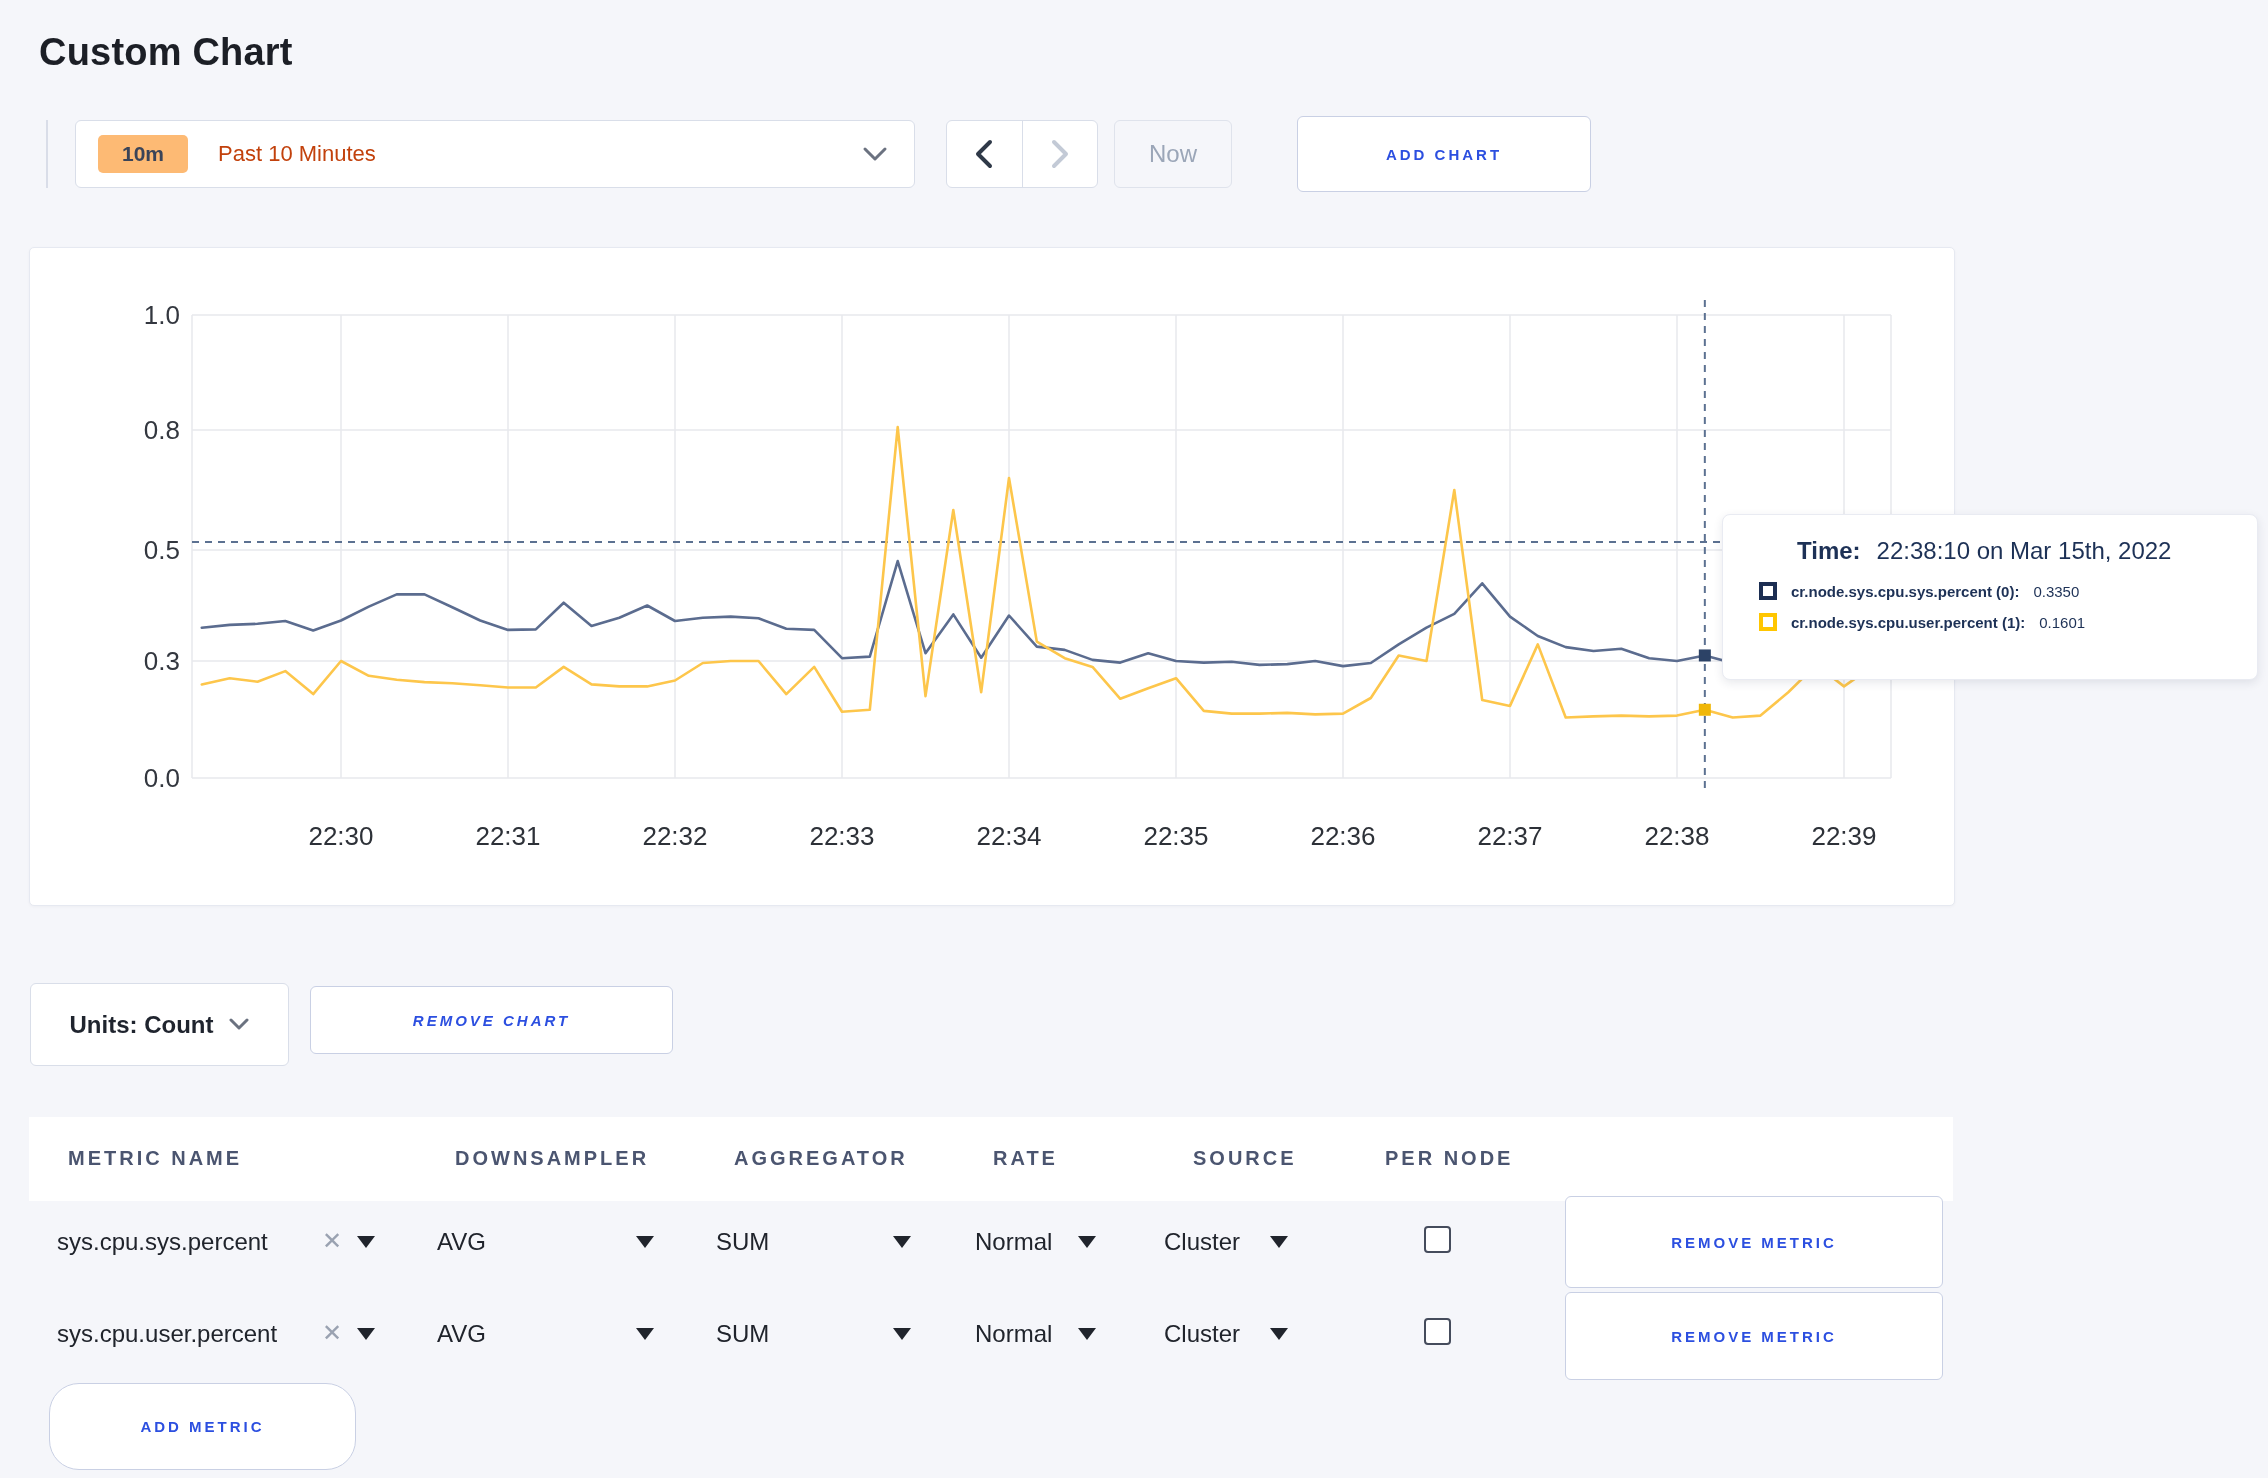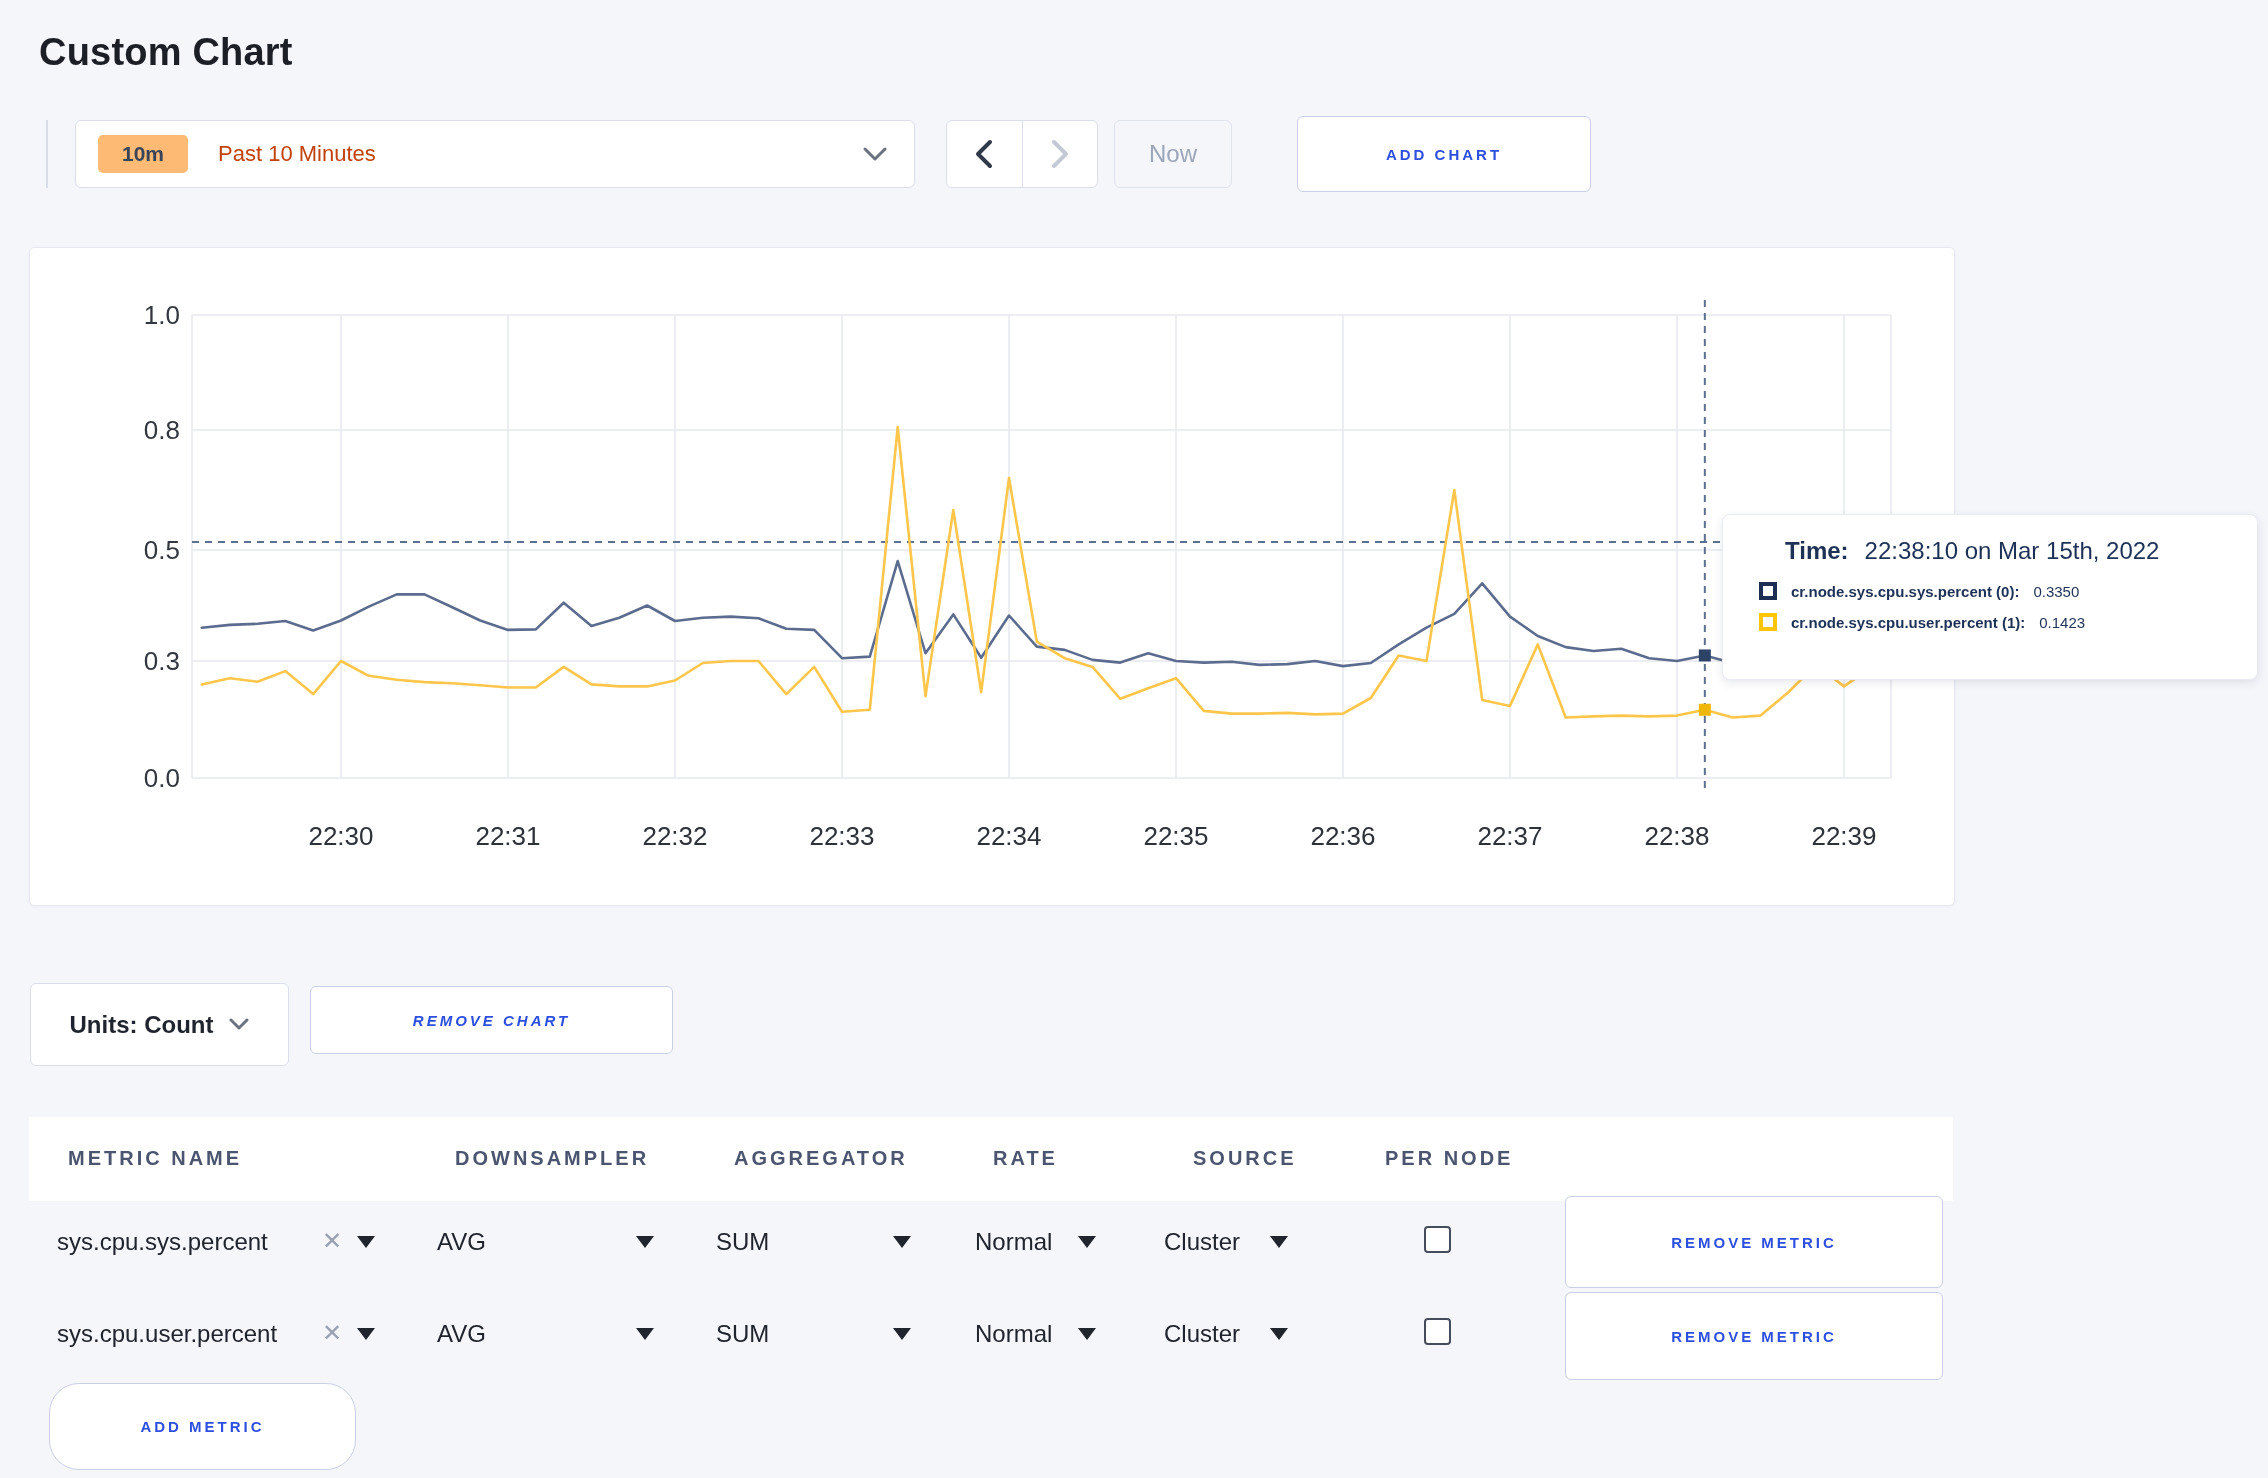--- a/index.html
+++ b/index.html
@@ -48,21 +48,21 @@
     border:1px solid #e6e9f1;border-radius:5px;box-shadow:0 1px 3px rgba(40,50,80,.04);
   }
   #chart-svg{left:0;top:0;pointer-events:none;}
   .chart-hover{left:192px;top:315px;width:1699px;height:463px;}
   .tooltip{
     left:1722px;top:514px;width:536px;height:166px;background:#fff;
     border:1px solid #e9ebf2;border-radius:8px;box-shadow:0 3px 10px rgba(30,40,70,.10);
     box-sizing:border-box;padding:22px 0 0 36px;color:#1d3156;
   }
   .tt-time-row{margin-left:26px;font-size:24px;margin-bottom:17px;}
-  .tt-time-label{font-weight:700;margin-right:16px;}
+  .tt-time-label{font-weight:700;margin-right:16px;margin-left:12px;}
   .tt-series-row{display:flex;align-items:center;font-size:15px;margin-bottom:13px;}
   .tt-swatch{width:18px;height:18px;box-sizing:border-box;border:4px solid;margin-right:14px;background:#fff;}
   .tt-name{font-weight:700;margin-right:14px;}
   .units-select{
     left:30px;top:983px;width:259px;height:83px;background:#fff;border:1px solid #d9dee9;
     border-radius:6px;display:flex;align-items:center;justify-content:center;gap:16px;
     font-size:24px;font-weight:700;color:#1f242e;cursor:pointer;box-sizing:border-box;
   }
   .remove-chart{left:310px;top:986px;width:363px;height:68px;font-style:italic;}
   .table-header-band{left:29px;top:1117px;width:1924px;height:84px;background:#fff;}
@@ -168,21 +168,21 @@
     <span class="tt-time-label">Time:</span><span>22:38:10 on Mar 15th, 2022</span>
   </div>
   <div class="tt-series-row">
     <span class="tt-swatch" style="border-color:#1c2e52;"></span>
     <span class="tt-name">cr.node.sys.cpu.sys.percent (0):</span>
     <span>0.3350</span>
   </div>
   <div class="tt-series-row">
     <span class="tt-swatch" style="border-color:#ffc600;"></span>
     <span class="tt-name">cr.node.sys.cpu.user.percent (1):</span>
-    <span>0.1423</span>
+    <span>0.1601</span>
   </div>
 </div>
 
 <div class="abs units-select">
   <span>Units: Count</span>
   <span>
     <svg class="chev-svg" width="20" height="13" viewBox="0 0 20 13">
         <polyline points="2,2 10,10 18,2" fill="none" stroke="#6b7280" stroke-width="3" stroke-linecap="round" stroke-linejoin="round"></polyline>
       </svg>
   </span>

